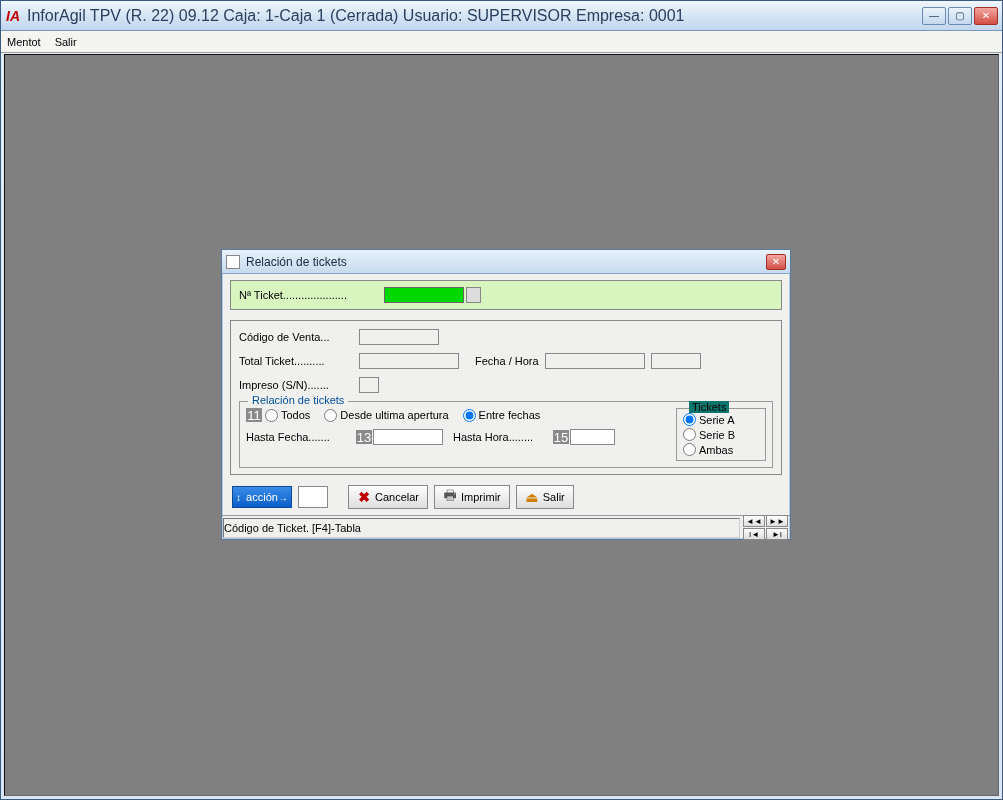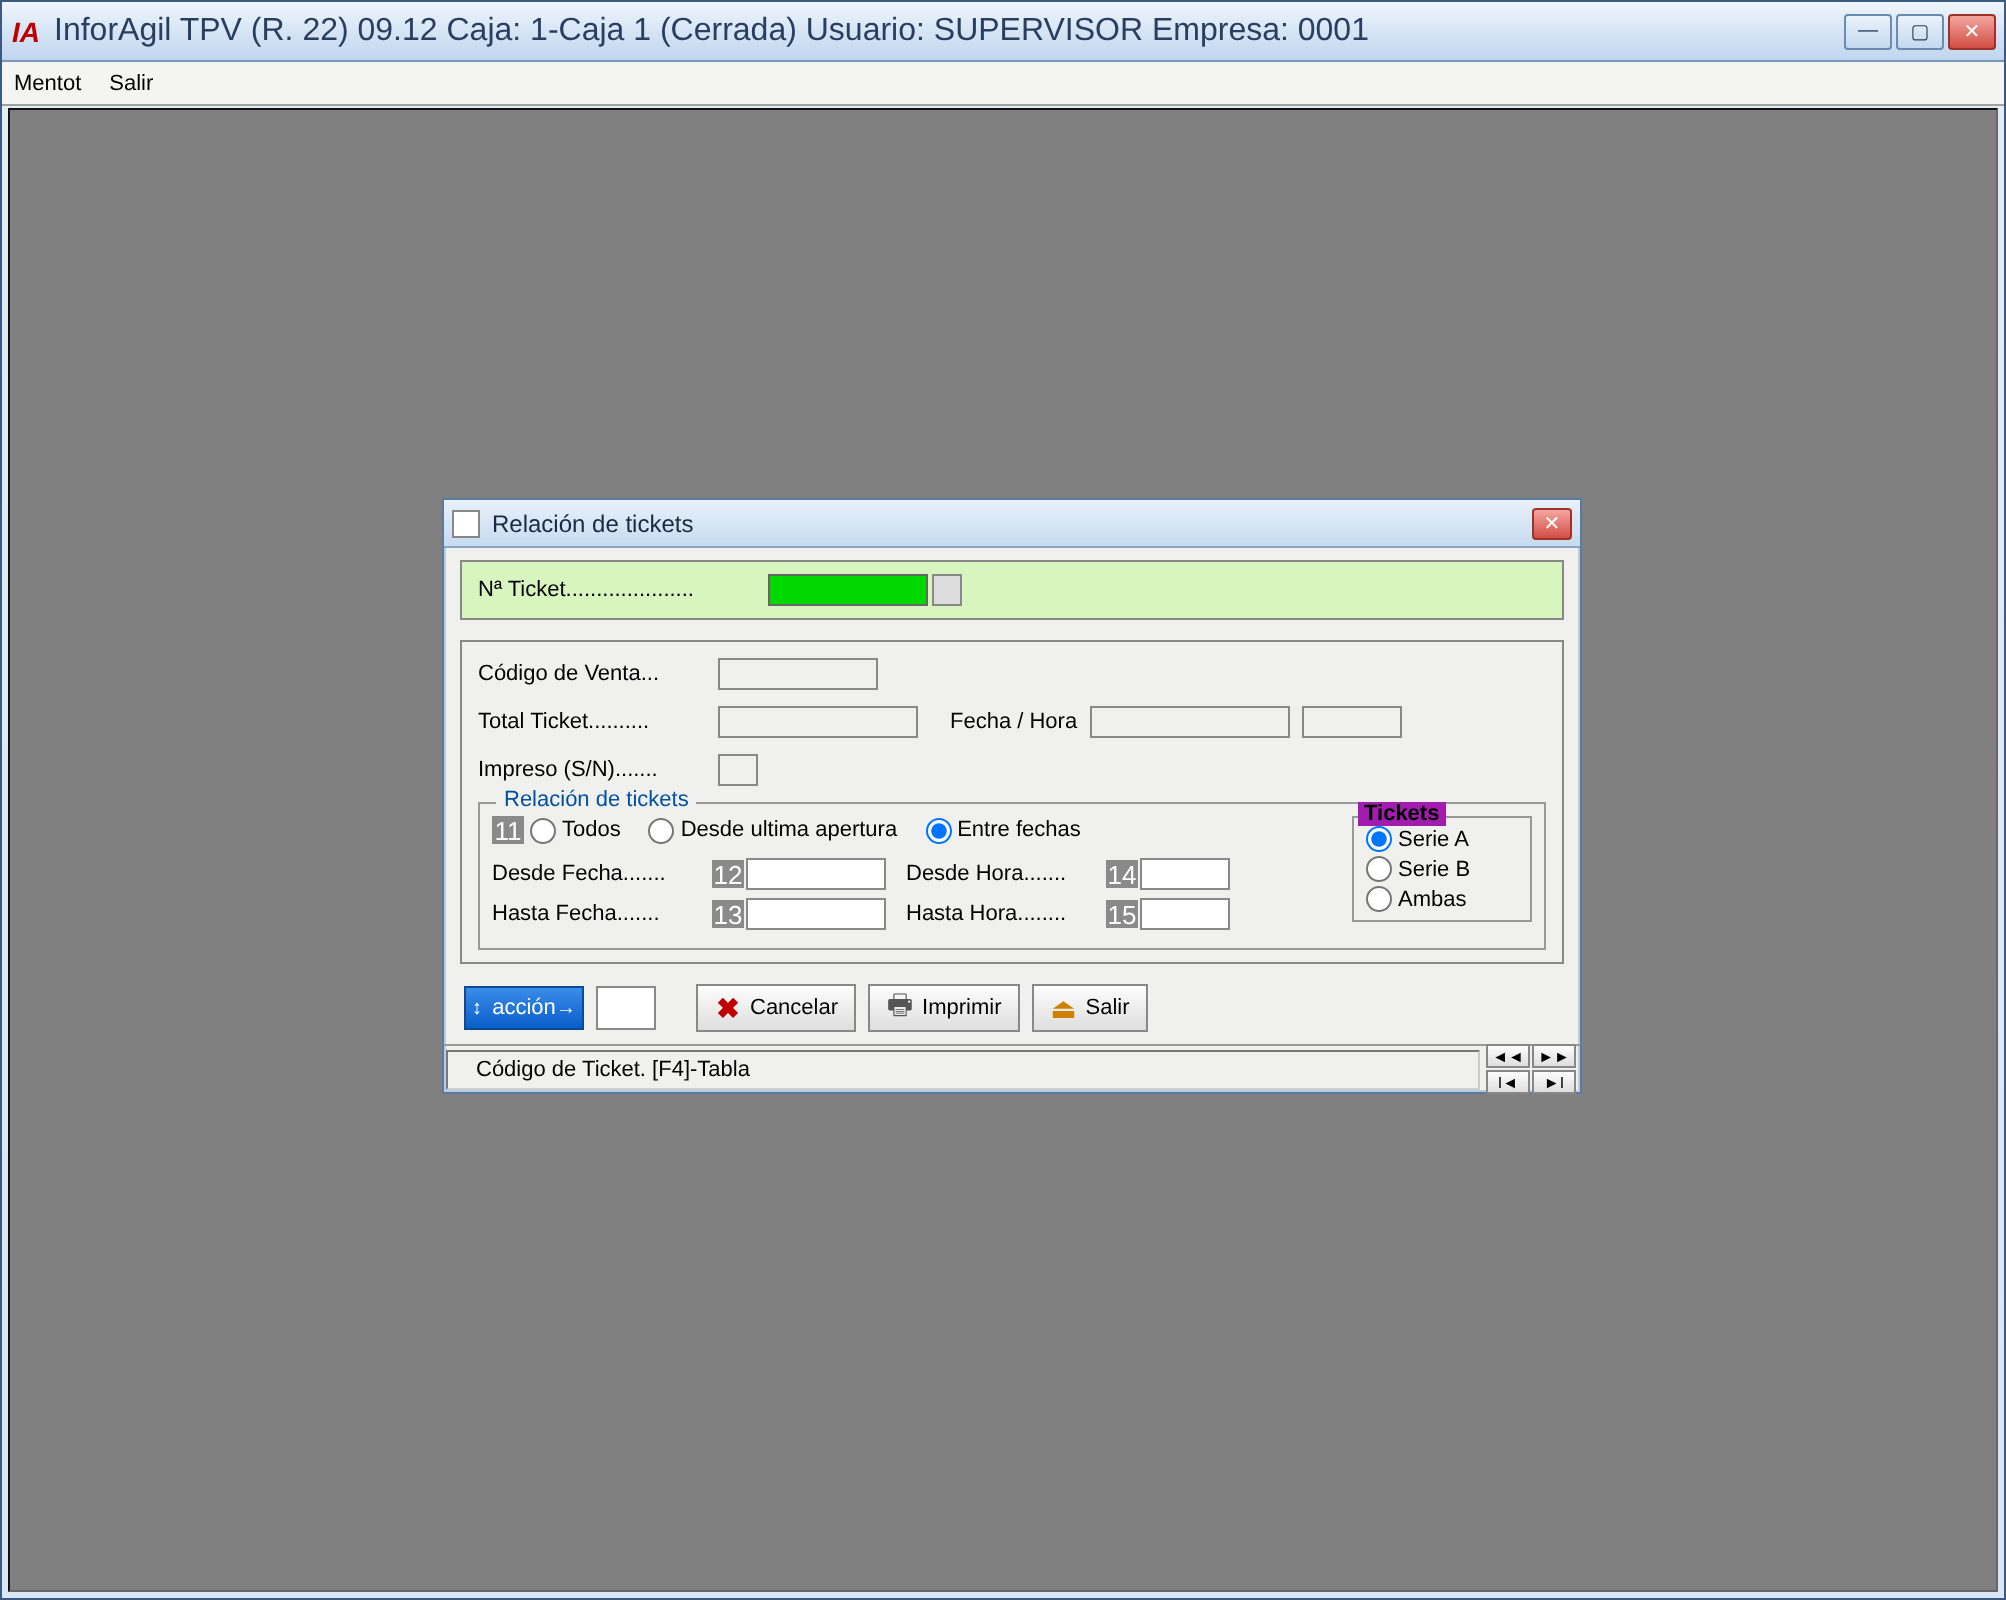--- a/index.html
+++ b/index.html
@@ -144,22 +144,22 @@
 .radio-grp { display: flex; align-items: center; gap: 14px; flex: 1; }
 .radio-item { display: inline-flex; align-items: center; gap: 3px; cursor: pointer; }
 .radio-item input { margin: 0; }
 
 .tickets-box {
   border: 1px solid #999; padding: 4px 6px 2px;
   width: 90px;
   position: relative;
 }
 .tickets-box .tb-legend {
-  position: absolute; top: -8px; left: 2px;
-  background: #a21caf; padding: 0 3px; font-weight: bold;
+  position: absolute; top: -8px; left: 12px;
+  background: #0f766e; padding: 0 3px;
 }
 .tickets-box .radio-item { display: flex; margin-bottom: 2px; }
 
 .dates-grid {
   display: flex; gap: 6px; align-items: flex-start;
 }
 .dates-left { flex: 1; }
 .date-row { display: flex; align-items: center; margin-bottom: 2px; height: 18px;}
 .date-row .dl { width: 110px; white-space: pre; }
 .date-row input {
@@ -194,21 +194,21 @@
 .ico-print { color: #555; }
 .ico-exit { color: #d08000; }
 
 .status-bar {
   border-top: 1px solid #999;
   display: flex; align-items: center;
   height: 24px;
 }
 .status-bar .status-text {
   flex: 1; border: 1px inset #ccc; height: 20px;
-  display: flex; align-items: center; padding: 0 14px;
+  display: flex; align-items: center; padding: 0 0;
   margin: 1px;
 }
 .nav-btns-cluster {
   display: grid;
   grid-template-columns: repeat(2, 22px);
   grid-template-rows: repeat(2, 12px);
   gap: 1px;
   margin: 1px 2px;
 }
 .nav-btn {
@@ -290,28 +290,20 @@
                         <span>Desde ultima apertura</span>
                     </label>
                     <label class="radio-item">
                       <input type="radio" name="filter" checked="" style="">
                         <span>Entre fechas</span>
                     </label>
                   </div>
                 </div>
 
                 <div class="date-row">
-                  <span class="dl">Desde Fecha.......</span>
-                  <span class="idx-badge">12</span>
-                  <input style="width: 70px;" value="">
-                  <span class="dl" style="width:100px;margin-left:10px">Desde Hora.......</span>
-                  <span class="idx-badge">14</span>
-                  <input style="width: 45px;" value="">
-                </div>
-                <div class="date-row">
                   <span class="dl">Hasta Fecha.......</span>
                   <span class="idx-badge">13</span>
                   <input style="width: 70px;" value="">
                   <span class="dl" style="width:100px;margin-left:10px">Hasta Hora........</span>
                   <span class="idx-badge">15</span>
                   <input style="width: 45px;" value="">
                 </div>
               </div>
 
               <div class="tickets-box">

